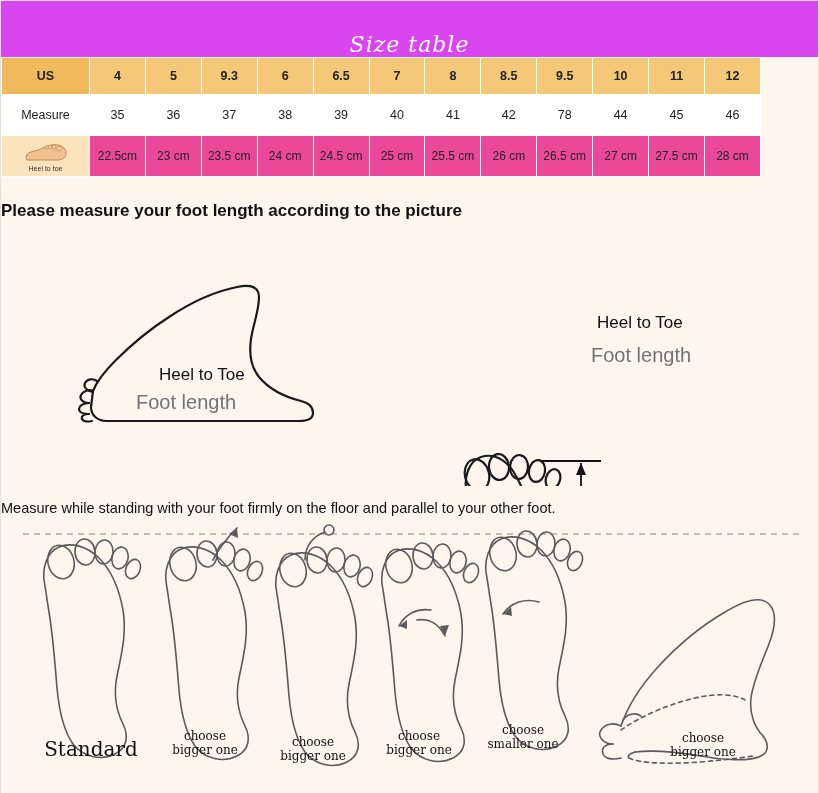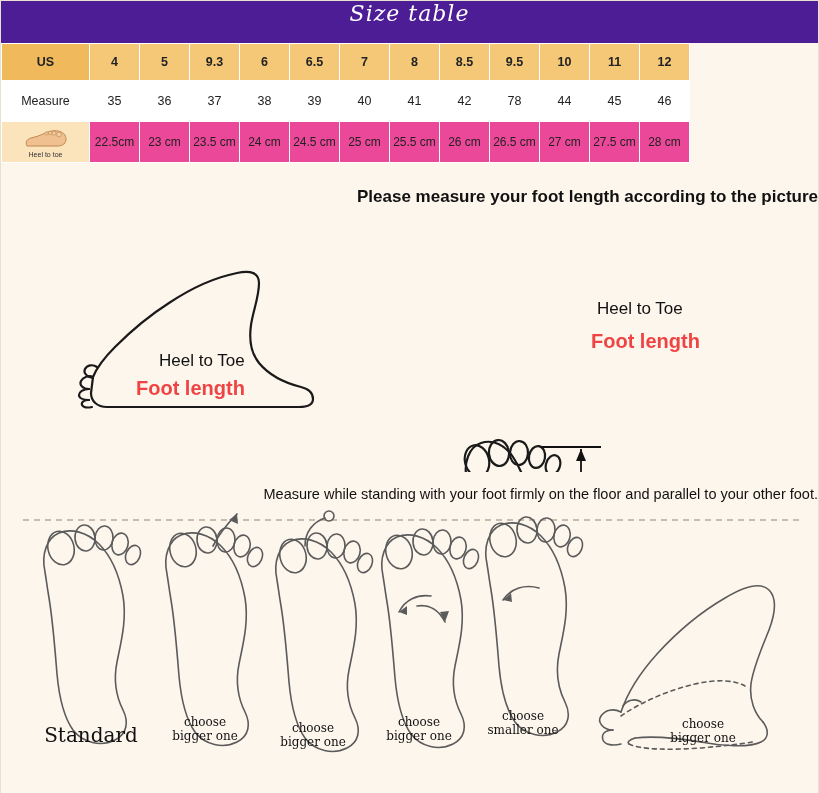--- a/index.html
+++ b/index.html
@@ -14,36 +14,36 @@
   .page{
     position:relative;
     width:819px;height:793px;
     background:#fdf6ec;
     box-sizing:border-box;
     border:1px solid #e8e0d0;
   }
 
   
   .title-bar{
-    height:42px;
-    background:#4c1d95;
-    display:flex;align-items:flex-start;justify-content:center;
+    height:56px;
+    background:#d946ef;
+    display:flex;align-items:flex-end;justify-content:center;
   }
   .title-bar .title{
     font-family:"DejaVu Serif", serif;
     font-style:italic;
     font-size:22px;
     color:#ffffff;
     letter-spacing:1px;
   }
 
   
   table.size-table{
     border-collapse:collapse;
-    width:689px;
+    width:760px;
     table-layout:fixed;
   }
   table.size-table td{
     border:1px solid #ffffff;
     text-align:center;
     vertical-align:middle;
     font-size:12px;
     height:38px;
     background:#ffffff;
     color:#222;
@@ -77,44 +77,43 @@
   }
   .foot-icon-wrap{
     display:flex;flex-direction:column;align-items:center;justify-content:center;line-height:1;
   }
   .foot-icon-wrap .cap{
     font-size:7px;color:#333;margin-top:1px;
   }
 
   
   .heading{
-    text-align:right;
+    text-align:left;
     font-weight:bold;
     font-size:17px;
     color:#111;
     margin-top:24px;
   }
   .subheading{
-    text-align:right;
+    text-align:left;
     font-size:14.5px;
     color:#111;
     margin-top:14px;
-    margin-left:20px;
   }
 
   
   .diagrams{
     position:relative;
     height:265px;
   }
   .label-heel{
     font-size:17px;color:#111;
   }
   .label-foot{
-    font-size:20px;color:#ef4444;font-weight:bold;
+    font-size:20px;color:#737373;font-weight:normal;
   }
 
   
   .prints{
     position:relative;
     height:300px;
     background:#fdf6ec;
   }
   .print-caption{
     position:absolute;

